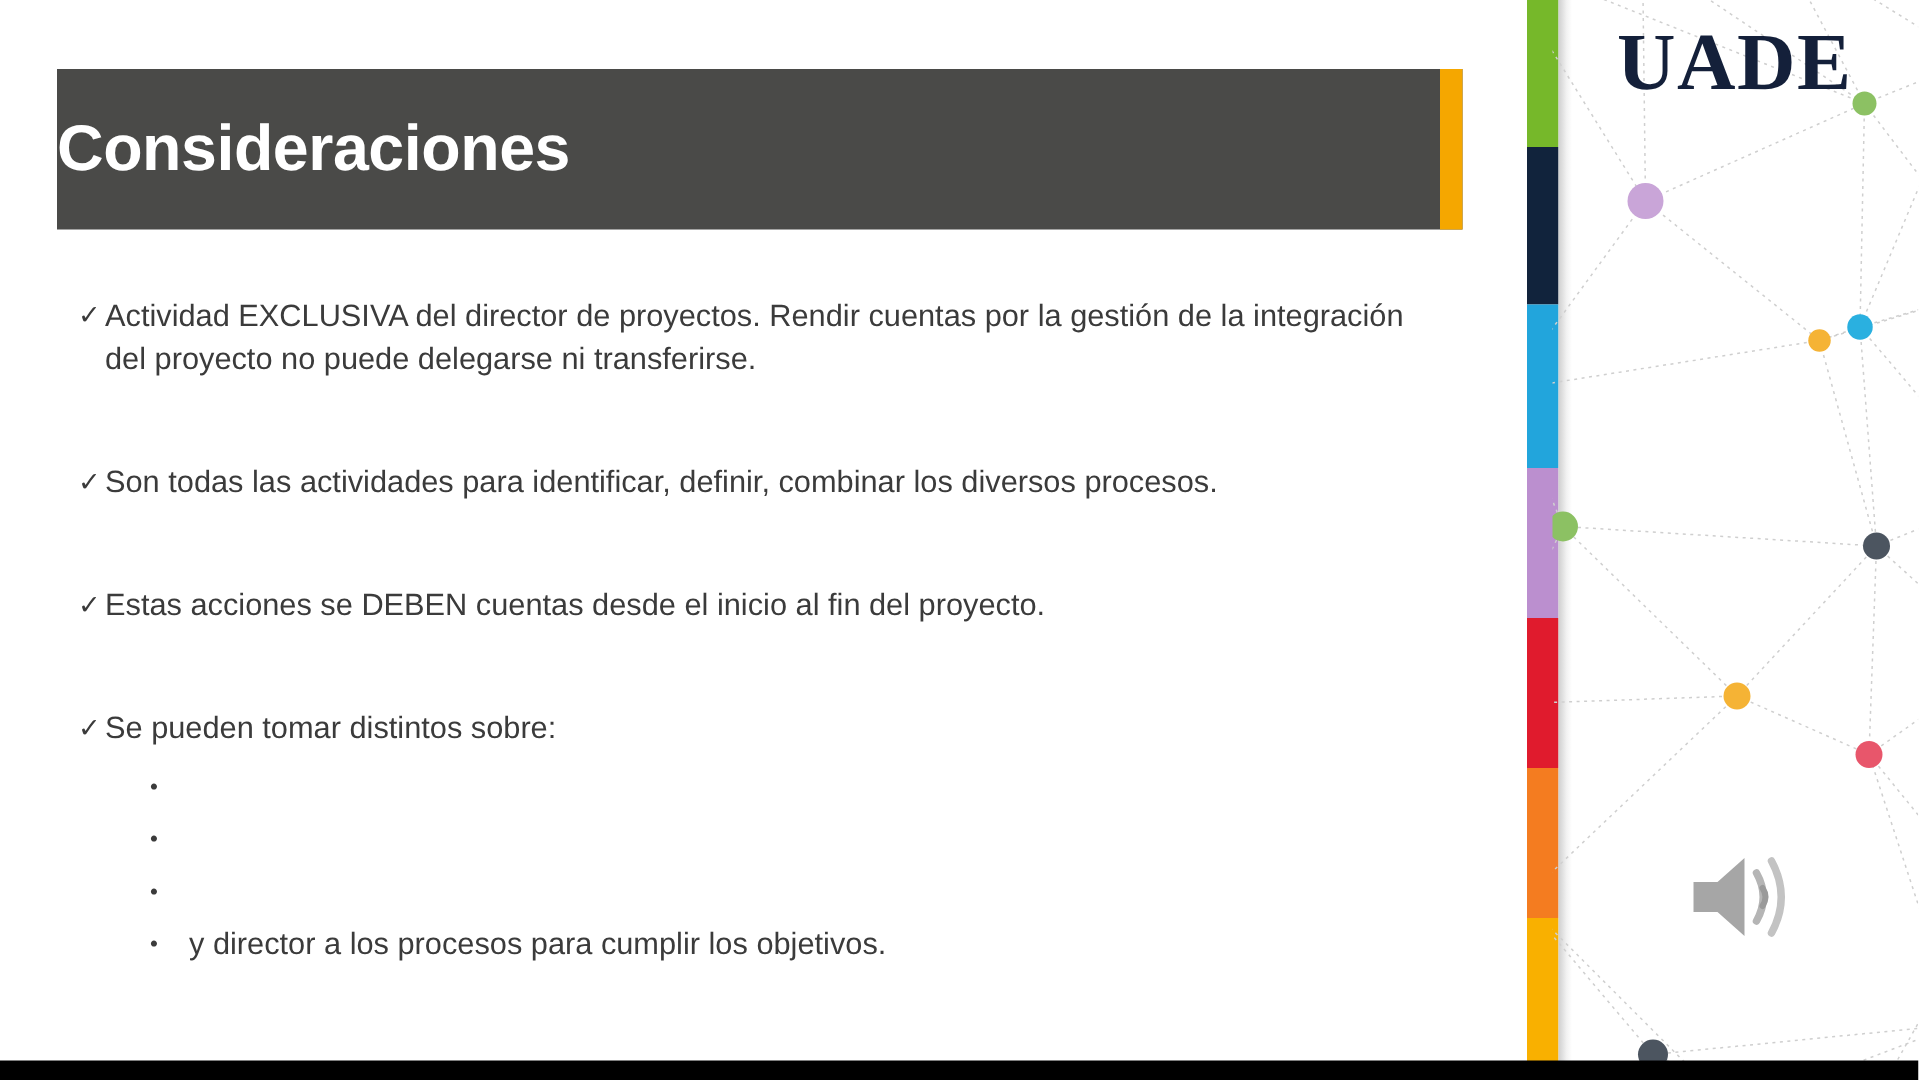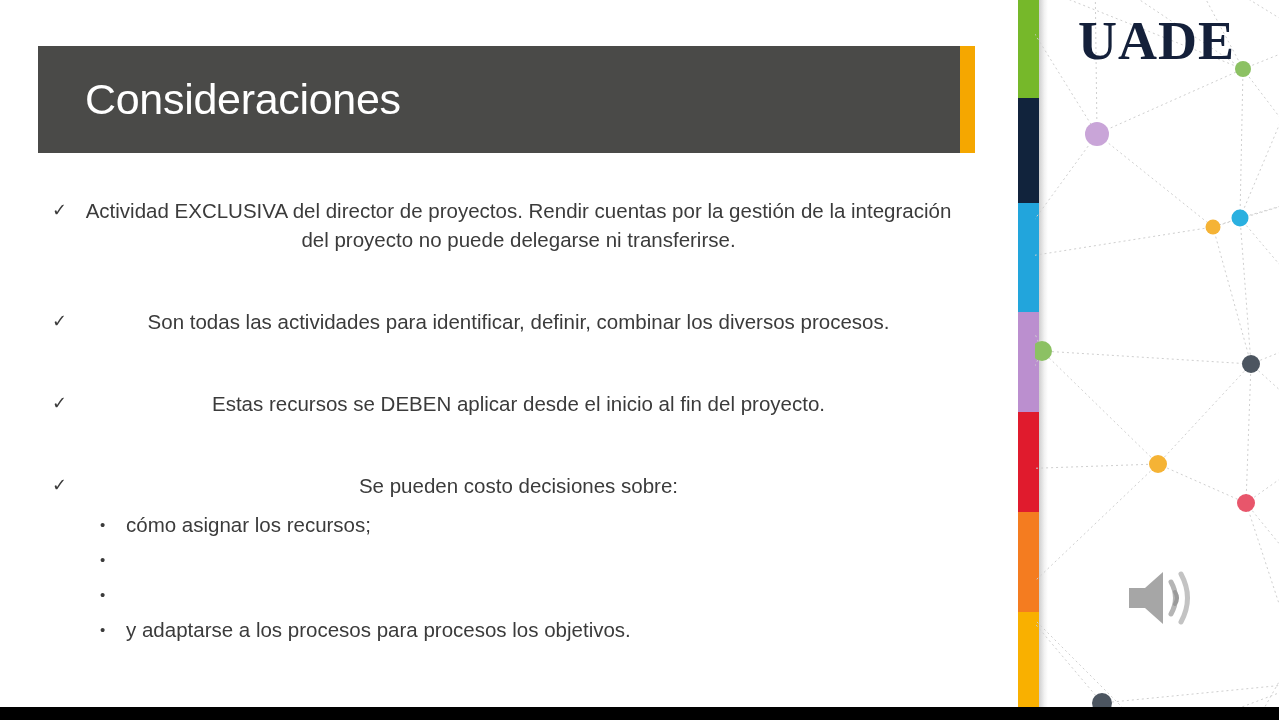--- a/index.html
+++ b/index.html
@@ -19,23 +19,22 @@
   #title-bar {
     position:absolute;
     left:38px; top:46px;
     width:937px; height:107px;
     background:#4a4a48;
     display:flex; align-items:center;
   }
   #title-text {
     color:#ffffff;
     font-size:43px;
-    font-weight:normal;
+    font-weight:bold;
     letter-spacing:-0.3px;
-    padding-left:47px;
     line-height:1;
     white-space:nowrap;
   }
   #title-accent {
     position:absolute;
     right:0; top:0;
     width:15px; height:107px;
     background:#f5a700;
   }
 
@@ -52,21 +51,21 @@
     font-size:20.5px;
     line-height:29px;
   }
   .check-mark {
     flex:0 0 auto;
     width:18px;
     font-size:18px;
     line-height:29px;
     color:#3b3b3b;
   }
-  .bullet-text { flex:1 1 auto;text-align:center; }
+  .bullet-text { flex:1 1 auto; }
   .gap-lg { height:53px; }
   .gap-md { height:53px; }
 
   
   #sub-list { margin-top:7px; padding-left:48px; }
   .sub-row {
     display:flex;
     align-items:flex-start;
     color:#3b3b3b;
     font-size:20.5px;
@@ -158,44 +157,43 @@
 
     <div class="bullet-row">
       <span class="check-mark">✓</span>
       <span class="bullet-text">Son todas las actividades para identificar, definir, combinar los diversos procesos.</span>
     </div>
 
     <div class="gap-md"></div>
 
     <div class="bullet-row">
       <span class="check-mark">✓</span>
-      <span class="bullet-text">Estas recursos se DEBEN aplicar desde el inicio al fin del proyecto.</span>
+      <span class="bullet-text">Estas acciones se DEBEN cuentas desde el inicio al fin del proyecto.</span>
     </div>
 
     <div class="gap-md"></div>
 
     <div class="bullet-row">
       <span class="check-mark">✓</span>
-      <span class="bullet-text">Se pueden costo decisiones sobre:</span>
+      <span class="bullet-text">Se pueden tomar distintos sobre:</span>
     </div>
 
     <div id="sub-list">
       <div class="sub-row">
         <span class="sub-dot">•</span>
-        <span>cómo asignar los recursos;</span>
-      </div>
-      <div class="sub-row">
-        <span class="sub-dot">•</span>
-      </div>
-      <div class="sub-row">
-        <span class="sub-dot">•</span>
-      </div>
-      <div class="sub-row">
-        <span class="sub-dot">•</span>
-        <span>y adaptarse a los procesos para procesos los objetivos.</span>
+      </div>
+      <div class="sub-row">
+        <span class="sub-dot">•</span>
+      </div>
+      <div class="sub-row">
+        <span class="sub-dot">•</span>
+      </div>
+      <div class="sub-row">
+        <span class="sub-dot">•</span>
+        <span>y director a los procesos para cumplir los objetivos.</span>
       </div>
     </div>
 
   </div>
 
   <div id="right-panel">
 
     <div id="panel-left-edge"></div>
 
     <div id="color-bar">

